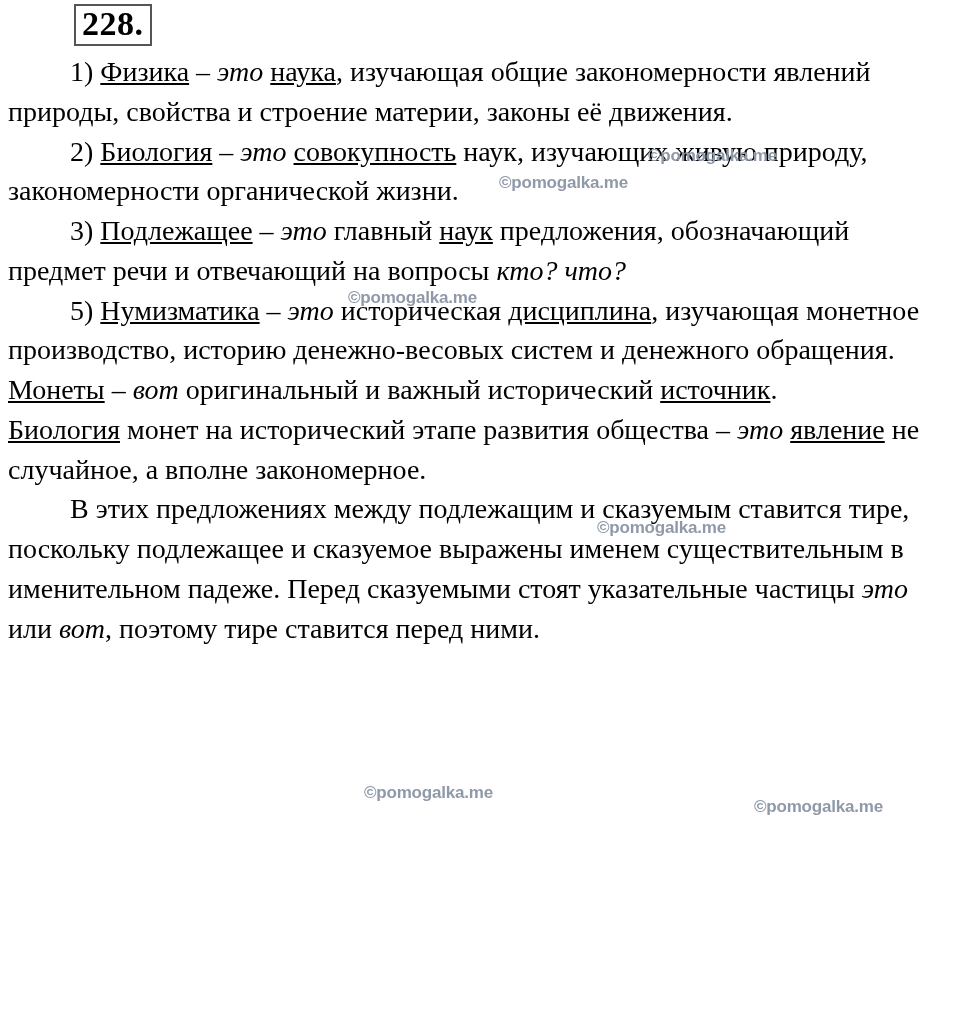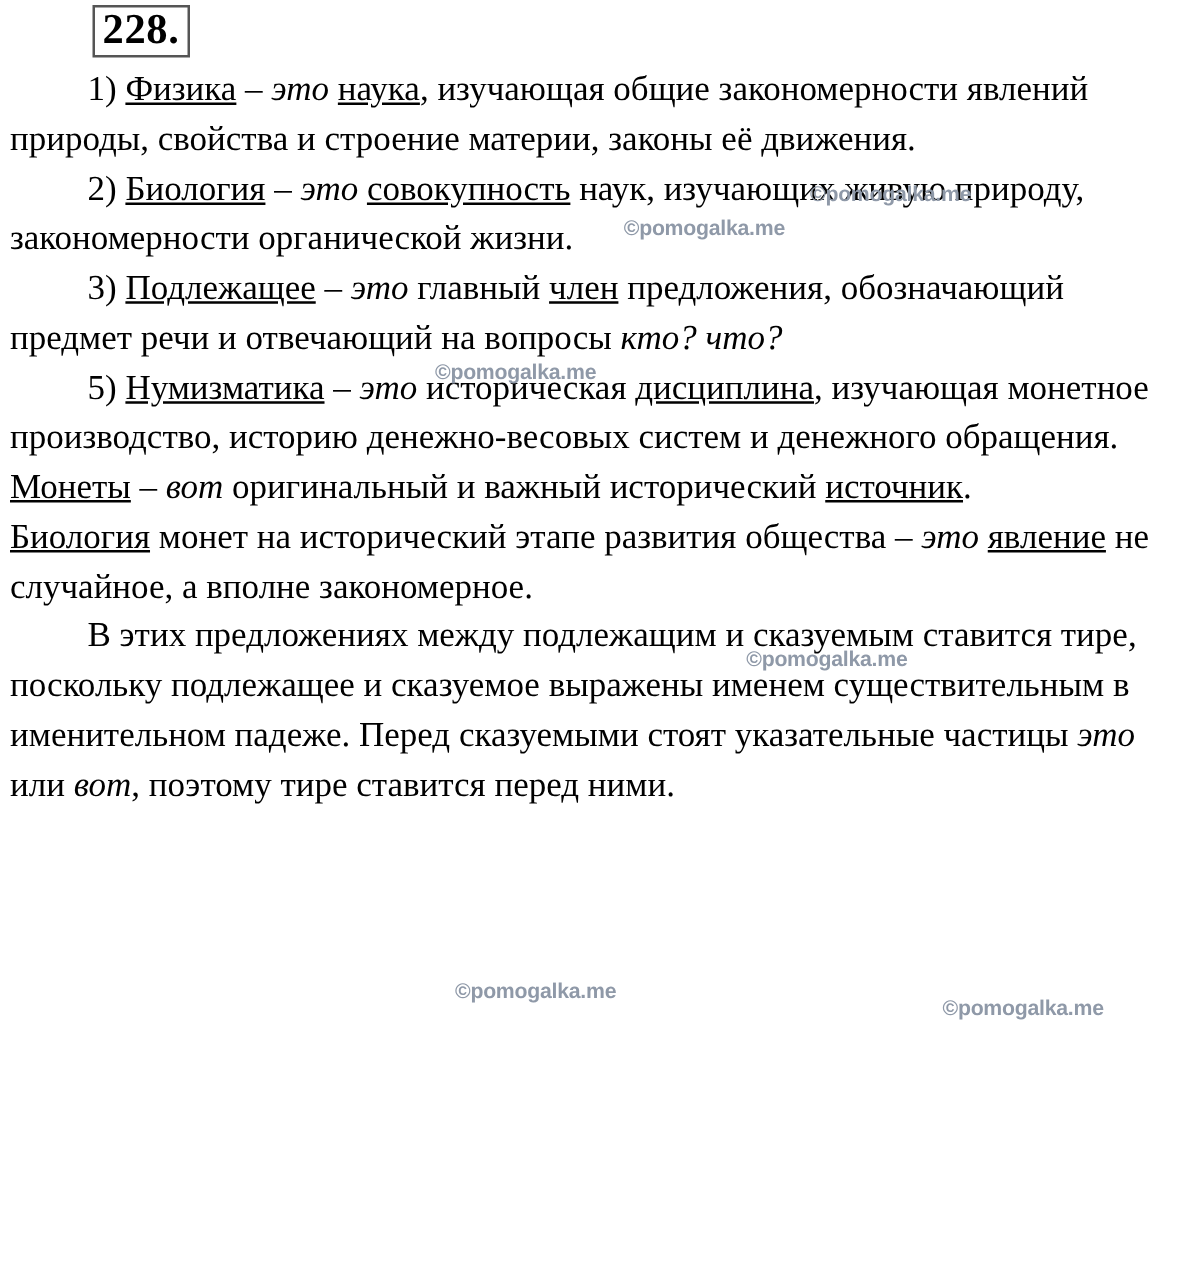--- a/index.html
+++ b/index.html
@@ -70,21 +70,21 @@
 </head>
 <body>
 
 <div class="page">
 
   <div class="exercise-number">228.</div>
 
   <div class="content">
     <p class="noindent" style="text-indent: 62px;"><span>1) </span><span class="u">Физика</span><span> – </span><span class="it">это</span><span> </span><span class="u">наука</span><span>, изучающая общие закономерности явлений природы, свойства и строение материи, законы её движения.</span></p>
     <p class="noindent" style="text-indent: 62px;"><span>2) </span><span class="u">Биология</span><span> – </span><span class="it">это</span><span> </span><span class="u">совокупность</span><span> наук, изучающих живую природу, закономерности органической жизни.</span></p>
-    <p class="noindent" style="text-indent: 62px;"><span>3) </span><span class="u">Подлежащее</span><span> – </span><span class="it">это</span><span> главный </span><span class="u">член</span><span> предложения, обозначающий предмет речи и отвечающий на вопросы </span><span class="it">кто? что?</span></p>
+    <p class="noindent" style="text-indent: 62px;"><span>3) </span><span class="u">Подлежащее</span><span> – </span><span class="it">это</span><span> главный </span><span class="u">наук</span><span> предложения, обозначающий предмет речи и отвечающий на вопросы </span><span class="it">кто? что?</span></p>
     <p class="noindent" style="text-indent: 62px;"><span>5) </span><span class="u">Нумизматика</span><span> – </span><span class="it">это</span><span> историческая </span><span class="u">дисциплина</span><span>, изучающая монетное производство, историю денежно-весовых систем и денежного обращения. </span><span class="u">Монеты</span><span> – </span><span class="it">вот</span><span> оригинальный и важный исторический </span><span class="u">источник</span><span>.</span></p>
     <p class="noindent"><span class="u">Биология</span><span> монет на исторический этапе развития общества – </span><span class="it">это</span><span> </span><span class="u">явление</span><span> не случайное, а вполне закономерное.</span></p>
     <p class="noindent" style="text-indent: 62px;"><span>В этих предложениях между подлежащим и сказуемым ставится тире, поскольку подлежащее и сказуемое выражены именем существительным в именительном падеже. Перед сказуемыми стоят указательные частицы </span><span class="it">это</span><span> или </span><span class="it">вот</span><span>, поэтому тире ставится перед ними.</span></p>
   </div>
 
   <div id="wm-layer">
       <div class="wm" style="left: 648px; top: 146px;">©pomogalka.me</div>
       <div class="wm" style="left: 499px; top: 173px;">©pomogalka.me</div>
       <div class="wm" style="left: 348px; top: 288px;">©pomogalka.me</div>
       <div class="wm" style="left: 597px; top: 518px;">©pomogalka.me</div>

